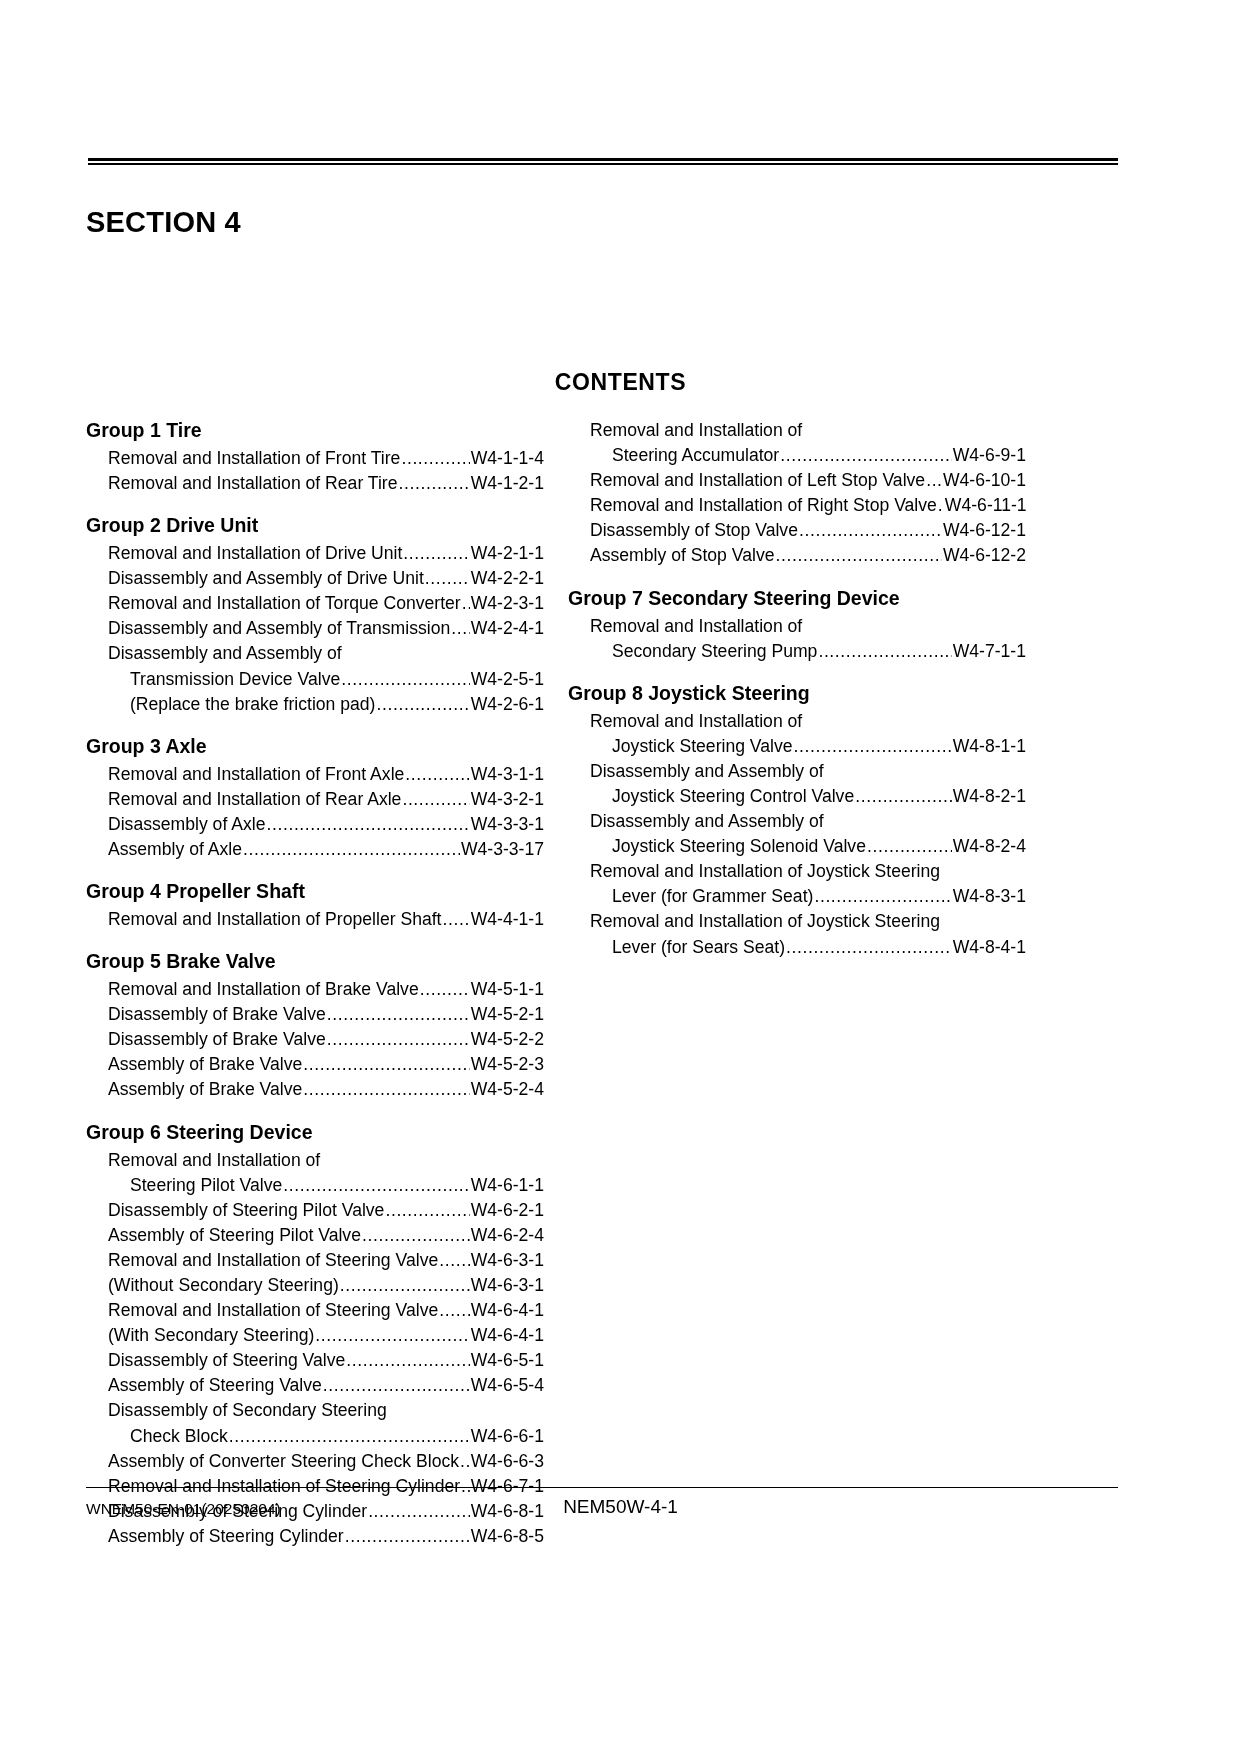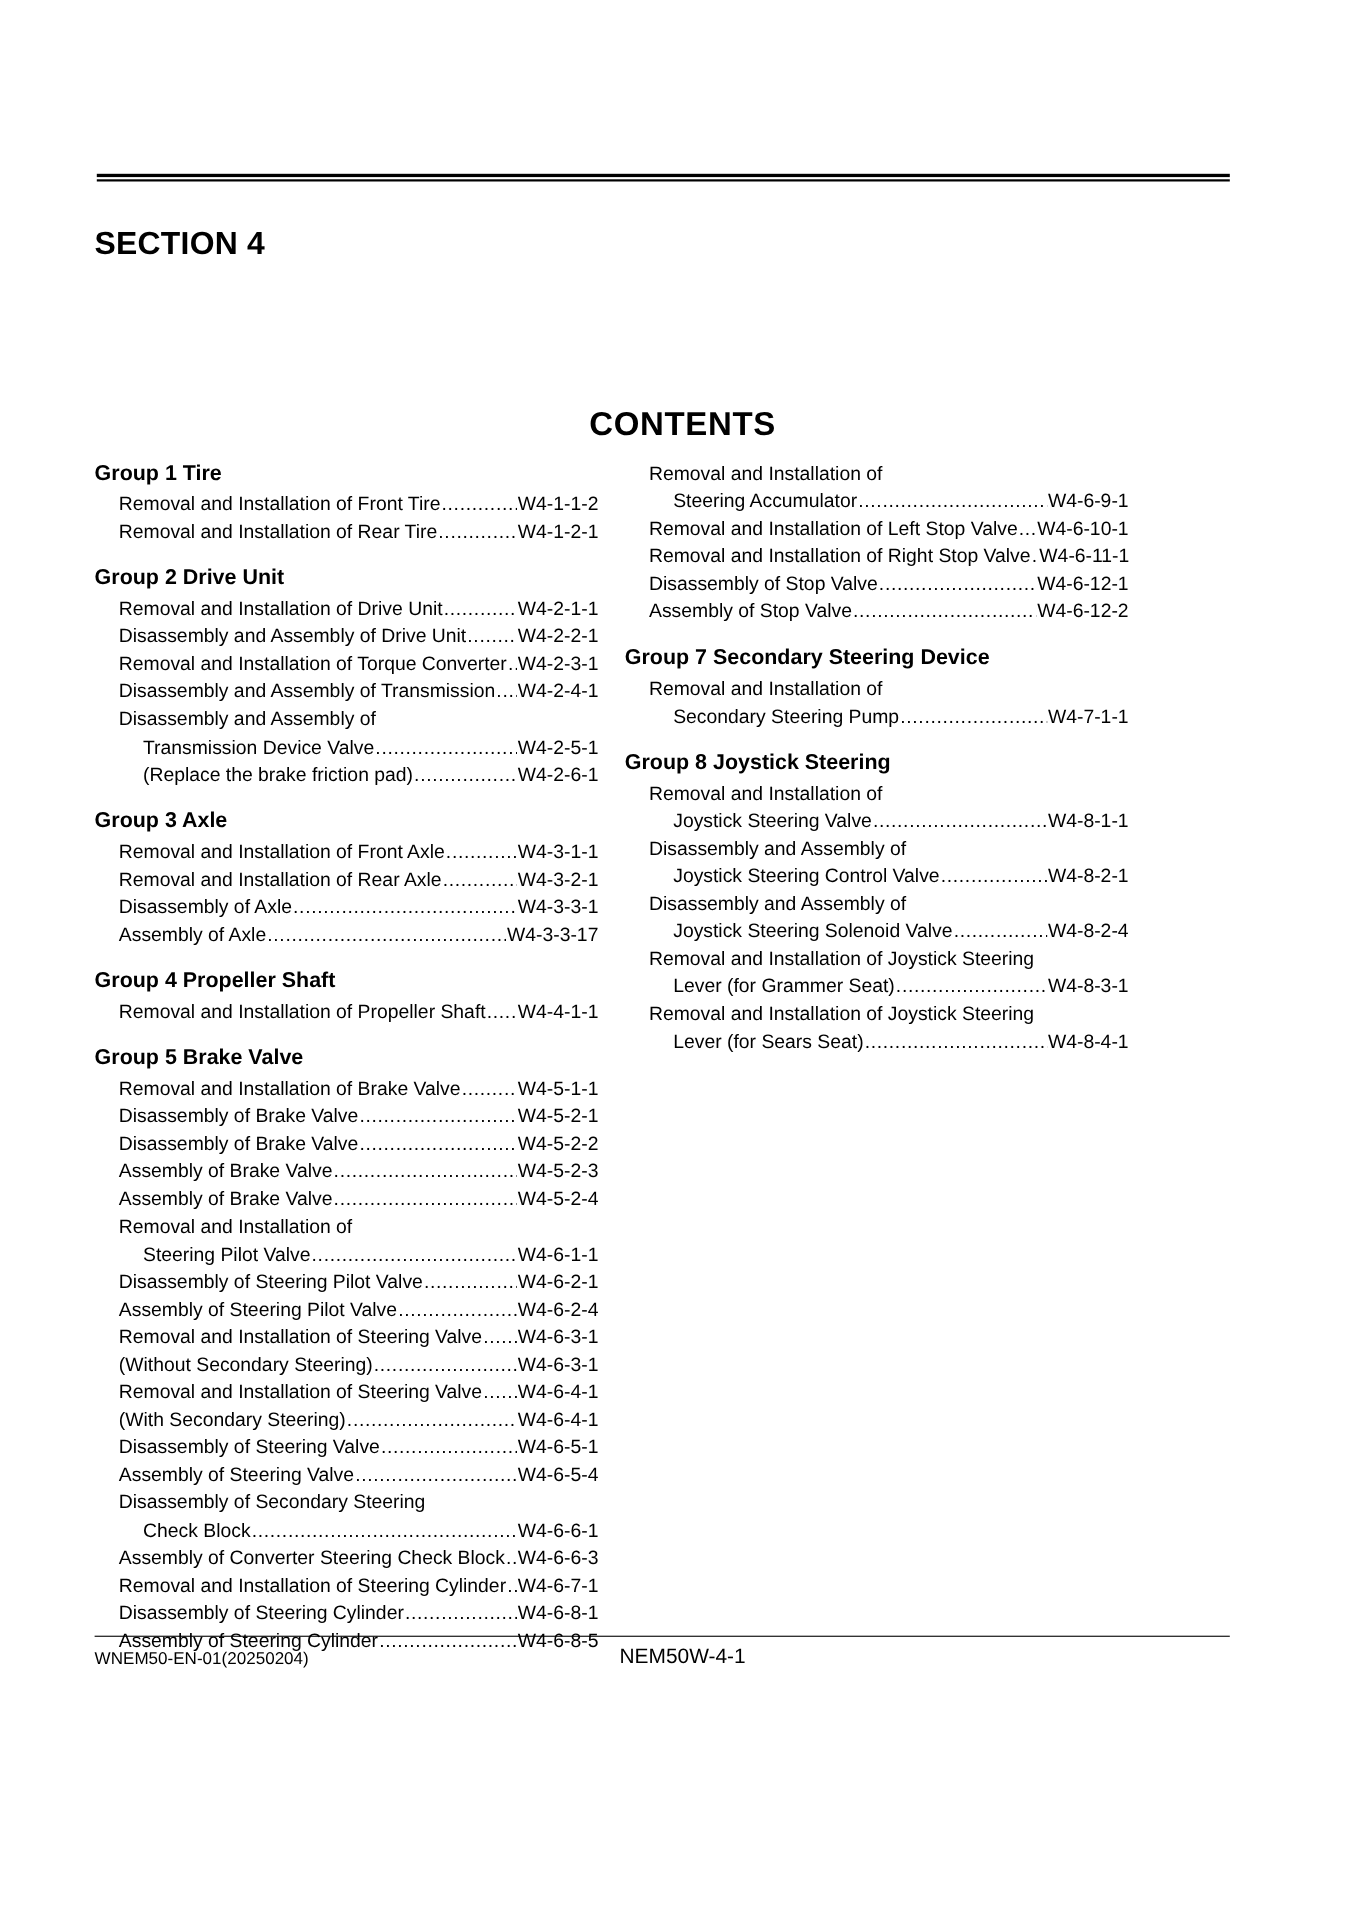--- a/index.html
+++ b/index.html
@@ -56,21 +56,21 @@
     font-size: 45px;
     font-weight: bold;
     letter-spacing: -0.3px;
   }
   .contents-heading {
     position: absolute;
     left: 0;
     top: 369px;
     width: 1241px;
     text-align: center;
-    font-size: 30px;
+    font-size: 23px;
     font-weight: bold;
     letter-spacing: 0.6px;
   }
 
   
   .columns {
     position: absolute;
     left: 0;
     top: 418px;
     width: 1241px;
@@ -163,21 +163,21 @@
 
 
   <div class="contents-heading">CONTENTS</div>
 
   <div class="columns">
     <div class="col col-left" id="col-left">
         <div class="grp-title">Group 1 Tire</div>
         <div class="entry">
           <span class="label">Removal and Installation of Front Tire</span>
           <span class="leader">..................................................................................................</span>
-          <span class="pg">W4-1-1-2</span>
+          <span class="pg">W4-1-1-4</span>
         </div>
         <div class="entry">
           <span class="label">Removal and Installation of Rear Tire</span>
           <span class="leader">..................................................................................................</span>
           <span class="pg">W4-1-2-1</span>
         </div>
         <div class="grp-title spaced">Group 2 Drive Unit</div>
         <div class="entry">
           <span class="label">Removal and Installation of Drive Unit</span>
           <span class="leader">..................................................................................................</span>
@@ -255,20 +255,21 @@
         <div class="entry">
           <span class="label">Assembly of Brake Valve</span>
           <span class="leader">..................................................................................................</span>
           <span class="pg">W4-5-2-3</span>
         </div>
         <div class="entry">
           <span class="label">Assembly of Brake Valve</span>
           <span class="leader">..................................................................................................</span>
           <span class="pg">W4-5-2-4</span>
         </div>
+        <div class="grp-title spaced">Group 6 Steering Device</div>
         <div class="entry wrap"><span>Removal and Installation of</span></div>
         <div class="entry cont">
           <span class="label">Steering Pilot Valve</span>
           <span class="leader">..................................................................................................</span>
           <span class="pg">W4-6-1-1</span>
         </div>
         <div class="entry">
           <span class="label">Disassembly of Steering Pilot Valve</span>
           <span class="leader">..................................................................................................</span>
           <span class="pg">W4-6-2-1</span>

